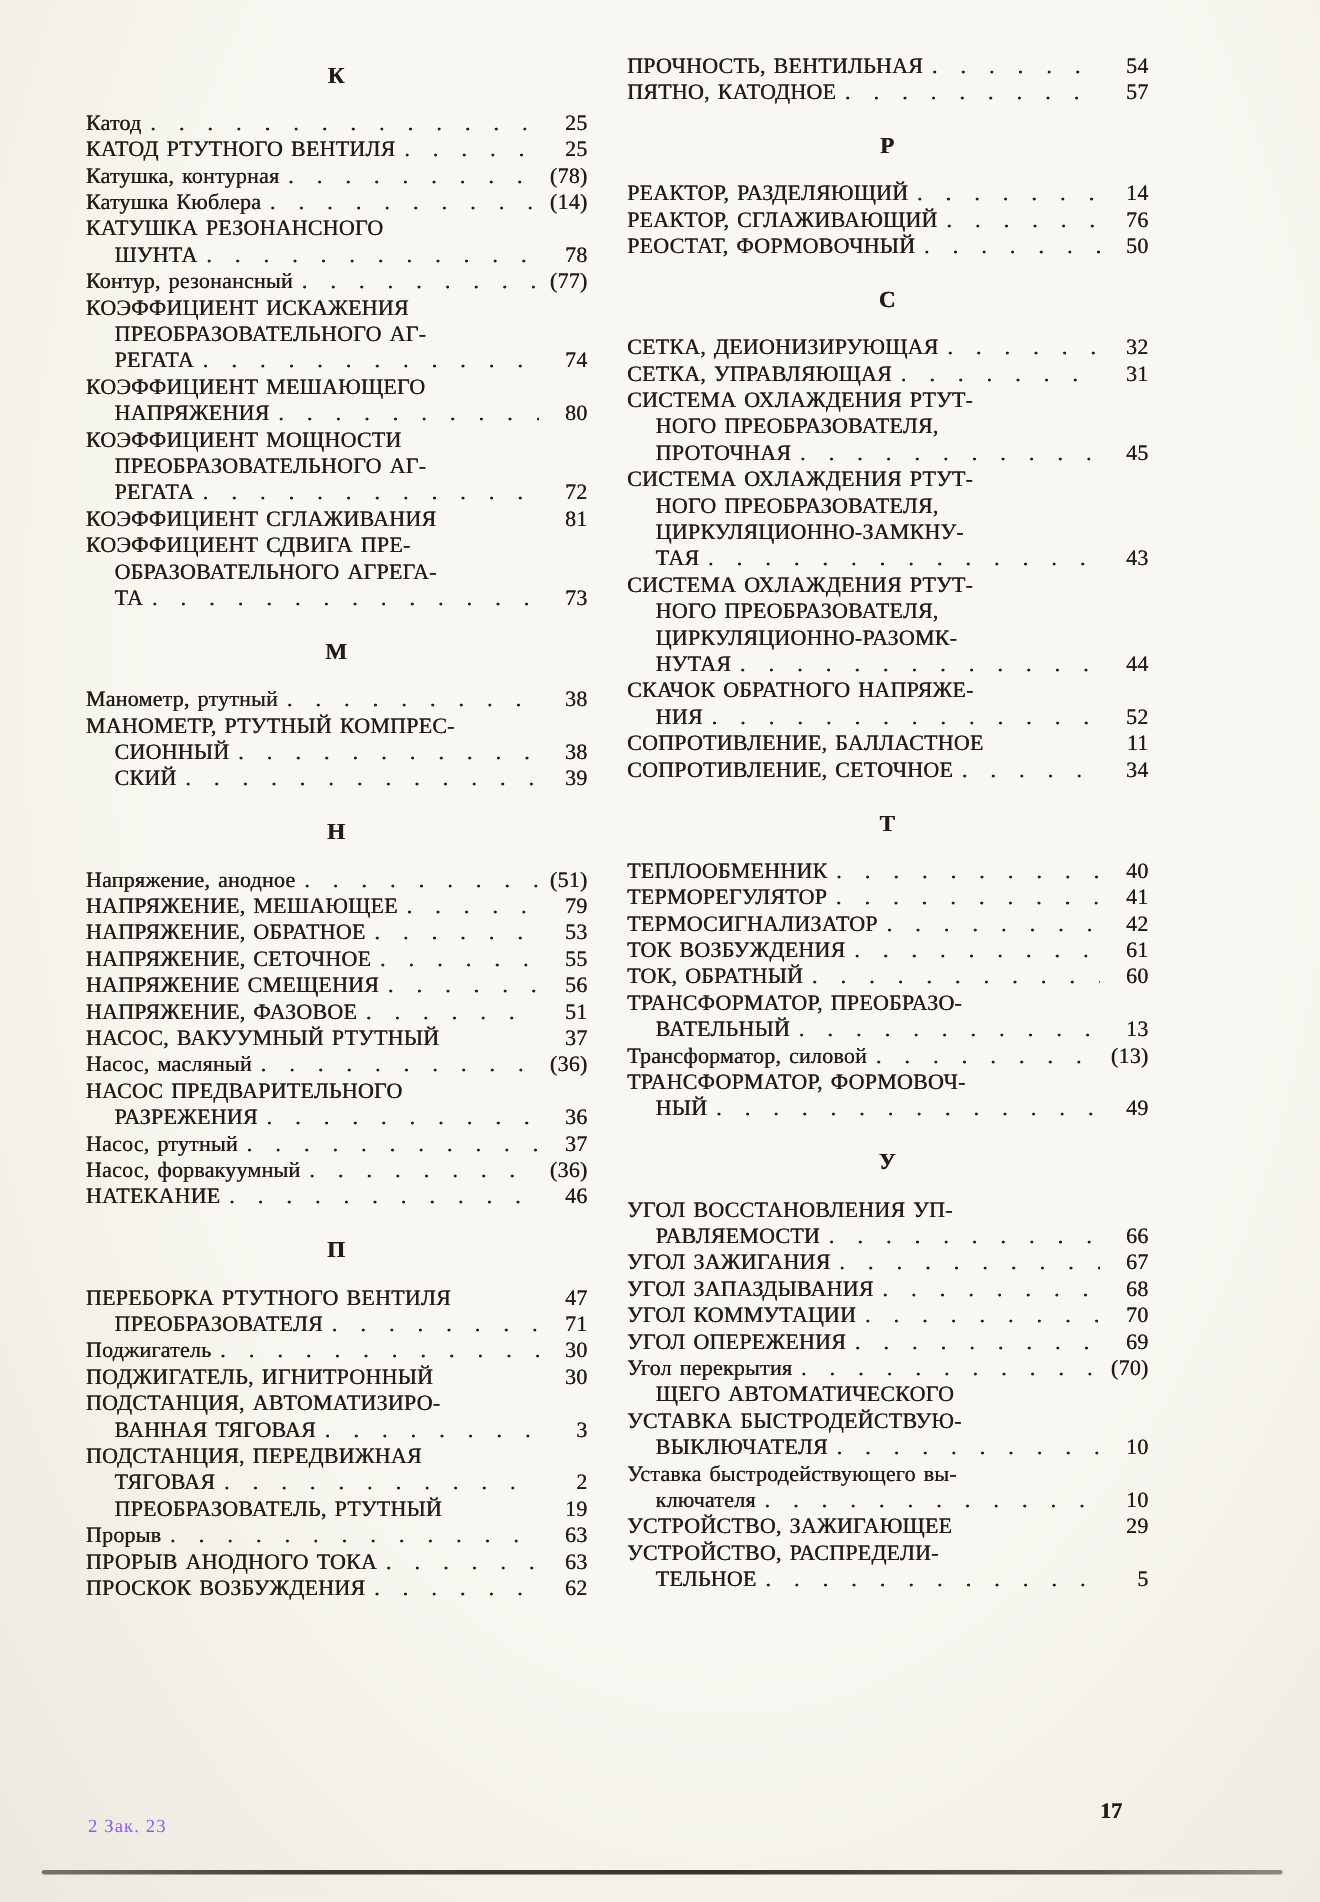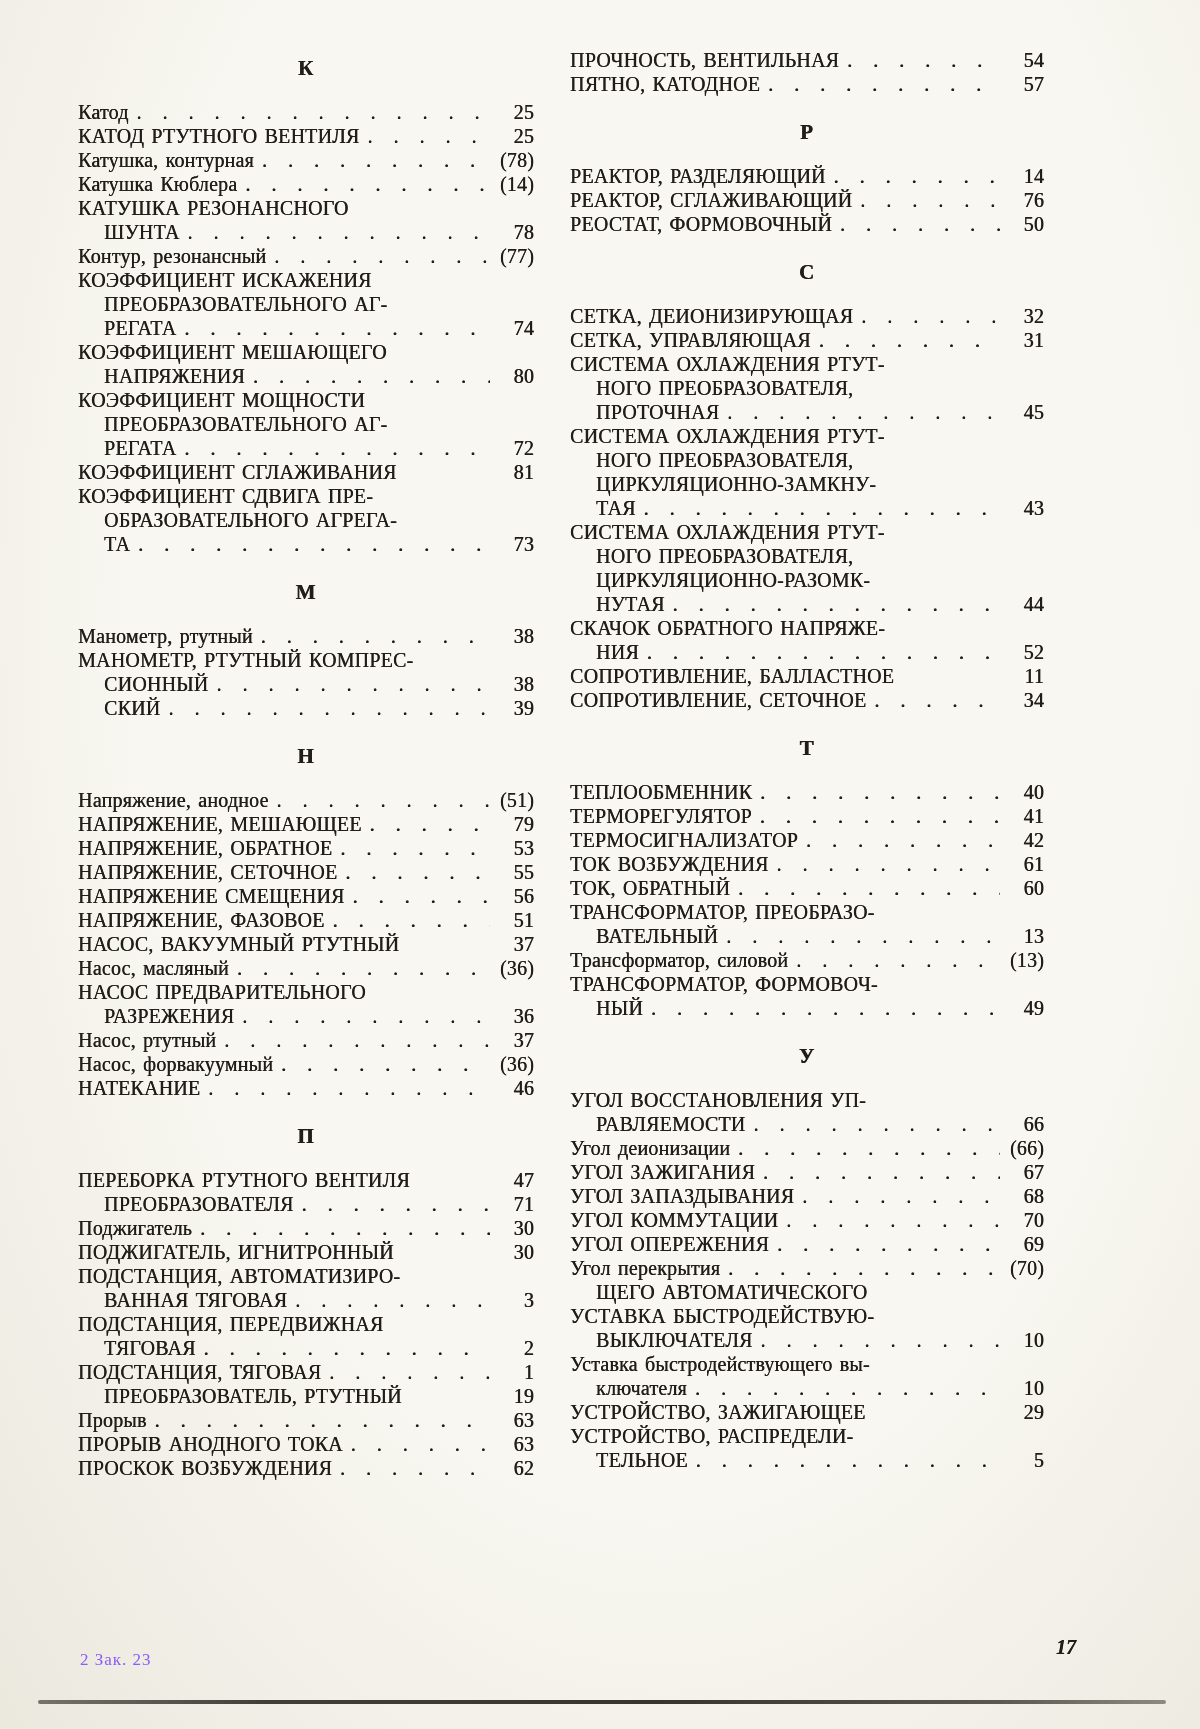--- a/index.html
+++ b/index.html
@@ -62,26 +62,25 @@
   .footer-left {
     position: absolute;
     left: 80px;
     top: 1650px;
     font-size: 17px;
     letter-spacing: 1px;
     color: #8b5cf6;
   }
   .footer-right {
     position: absolute;
-    left: 1056px;
+    left: 1000px;
     top: 1636px;
     font-size: 20px;
     font-weight: bold;
     text-shadow: 0.35px 0 0 currentColor;
-    font-style: italic;
   }
   .scan-line {
     position: absolute;
     left: 38px;
     right: 34px;
     top: 1700px;
     height: 4px;
     border-radius: 2px;
     background: linear-gradient(90deg, #6b655c, #2e2a25 20%, #232019 55%, #4b463e 85%, #857e72);
     opacity: 0.9;
@@ -327,27 +326,20 @@
         </div>
         <div class="entry">
           <div class="line">ПОДСТАНЦИЯ,   ПЕРЕДВИЖНАЯ</div>
           <div class="line indent last">
             <span class="txt">ТЯГОВАЯ</span>
             <span class="leader"></span>
             <span class="pg">2</span>
           </div>
         </div>
         <div class="entry">
-          <div class="line last">
-            <span class="txt">ПОДСТАНЦИЯ, ТЯГОВАЯ</span>
-            <span class="leader"></span>
-            <span class="pg">1</span>
-          </div>
-        </div>
-        <div class="entry">
           <div class="line indent last">
             <span class="txt">ПРЕОБРАЗОВАТЕЛЬ, РТУТНЫЙ</span>
             <span class="leader nodots"></span>
             <span class="pg">19</span>
           </div>
         </div>
         <div class="entry">
           <div class="line last">
             <span class="txt">Прорыв</span>
             <span class="leader"></span>
@@ -531,27 +523,20 @@
             <span class="pg">49</span>
           </div>
         </div>
         <div class="section-letter">У</div>
         <div class="entry">
           <div class="line">УГОЛ  ВОССТАНОВЛЕНИЯ  УП-</div>
           <div class="line indent last">
             <span class="txt">РАВЛЯЕМОСТИ</span>
             <span class="leader"></span>
             <span class="pg">66</span>
-          </div>
-        </div>
-        <div class="entry">
-          <div class="line last">
-            <span class="txt">Угол деионизации</span>
-            <span class="leader"></span>
-            <span class="pg">(66)</span>
           </div>
         </div>
         <div class="entry">
           <div class="line last">
             <span class="txt">УГОЛ ЗАЖИГАНИЯ</span>
             <span class="leader"></span>
             <span class="pg">67</span>
           </div>
         </div>
         <div class="entry">

